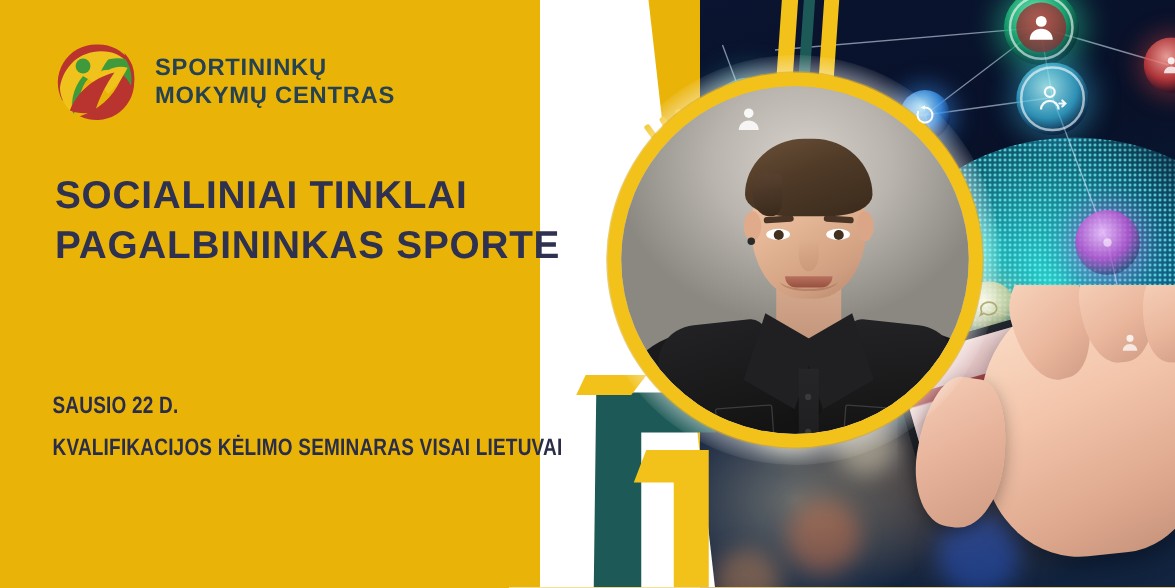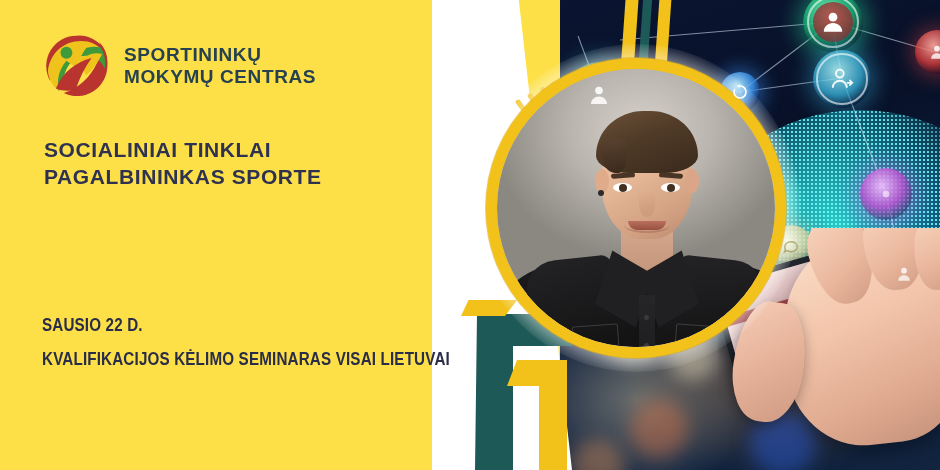--- a/index.html
+++ b/index.html
@@ -9,21 +9,21 @@
     height: 470px;
     overflow: hidden;
     background: #ffffff;
     font-family: "Liberation Sans", sans-serif;
   }
 
   .poster {
     position: relative;
     width: 940px;
     height: 470px;
-    background: #fde047;
+    background: #eab308;
     overflow: hidden;
   }
 
   
   .right-panel {
     position: absolute;
     left: 560px;
     top: 0;
     width: 380px;
     height: 470px;
@@ -352,21 +352,21 @@
     letter-spacing: 0.6px;
     color: #26414F;
     white-space: pre-line;
   }
 
   .headline {
     position: absolute;
     left: 44px; top: 136px;
     font-family: "Liberation Sans", sans-serif;
     font-weight: 700;
-    font-size: 21px;
+    font-size: 31px;
     line-height: 1.30;
     letter-spacing: 0.6px;
     color: #2E3150;
     white-space: pre-line;
   }
 
   .speaker {
     position: absolute;
     left: 46px; top: 240px;
     font-family: "Liberation Sans", sans-serif;

